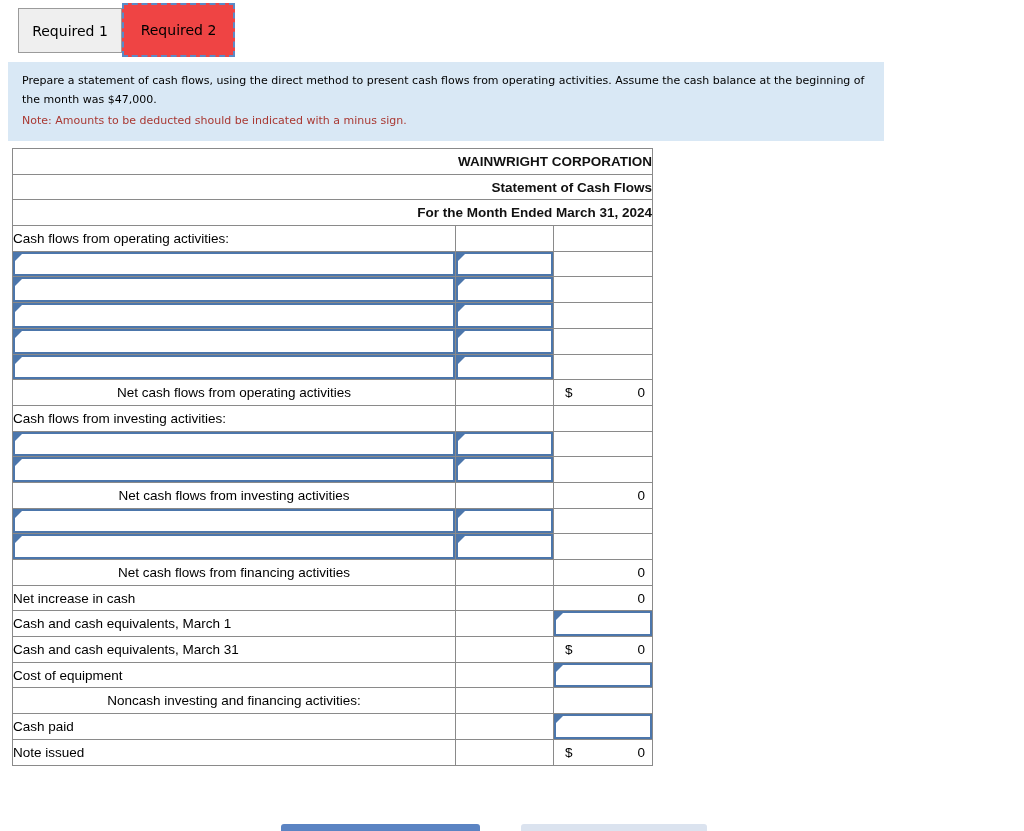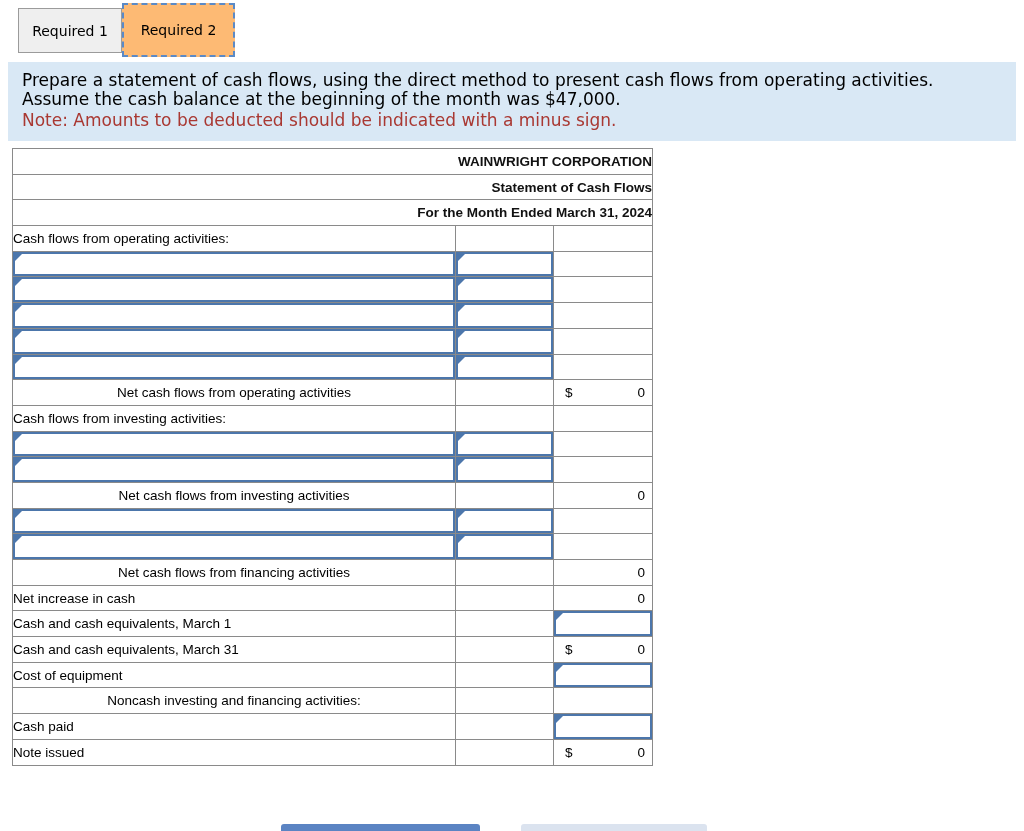--- a/index.html
+++ b/index.html
@@ -4,26 +4,26 @@
 <style>
   html,body{margin:0;padding:0;background:#fff;}
   #screen{position:relative;width:1024px;height:831px;overflow:hidden;background:#ffffff;
           font-family:"Liberation Sans",sans-serif;padding-left:16px;}
 
   
   .tabbar{position:absolute;top:3px;left:18px;display:flex;align-items:flex-end;z-index:3;}
   .tab{box-sizing:border-box;display:flex;align-items:center;justify-content:center;
        font-family:"DejaVu Sans",sans-serif;font-size:14px;color:#000;cursor:pointer;}
   .tab-inactive{width:104px;height:45px;background:#efefef;border:1px solid #9b9b9b;margin-bottom:4px;}
-  .tab-active{width:113px;height:54px;background:#fdba74;border:2px dashed #5a8ac7;}
+  .tab-active{width:113px;height:54px;background:#ef4444;border:2px dashed #5a8ac7;}
 
   
-  .instr{position:absolute;top:62px;left:8px;width:1008px;box-sizing:border-box;
+  .instr{position:absolute;top:62px;left:8px;width:876px;box-sizing:border-box;
          background:#d9e8f5;padding:9px 14px 11px 14px;
-         font-family:"DejaVu Sans",sans-serif;font-size:17px;line-height:19px;color:#000;}
+         font-family:"DejaVu Sans",sans-serif;font-size:11px;line-height:19px;color:#000;}
   .instr .note{color:#a93832;margin-top:2px;}
 
   
   table.stmt{position:absolute;top:148px;left:12px;border-collapse:collapse;table-layout:fixed;
              width:640px;font-size:13.5px;color:#000;}
   table.stmt td{border:1px solid #8a8a8a;height:25.7px;padding:0;vertical-align:middle;
                 box-sizing:border-box;background:#fff;}
   td.hdr{background:#85a8da;text-align:right;font-weight:bold;color:#111;}
   td.lbl{padding-left:4px;margin-left:48px;}
   td.ind{padding-left:22px;text-align:center;}

